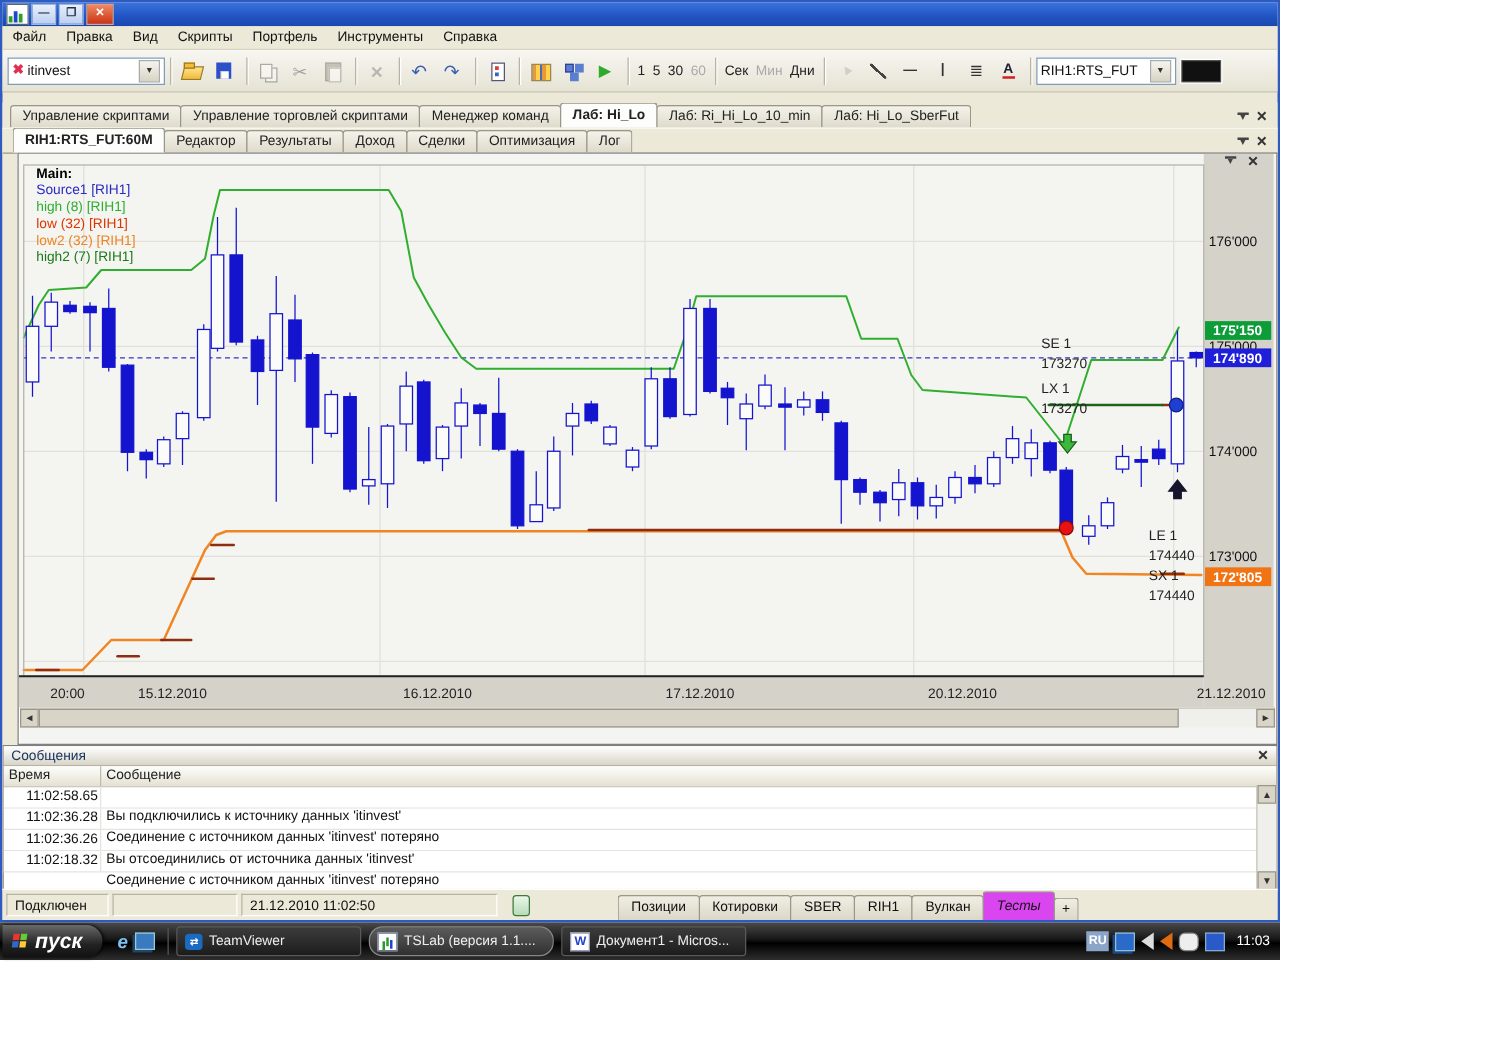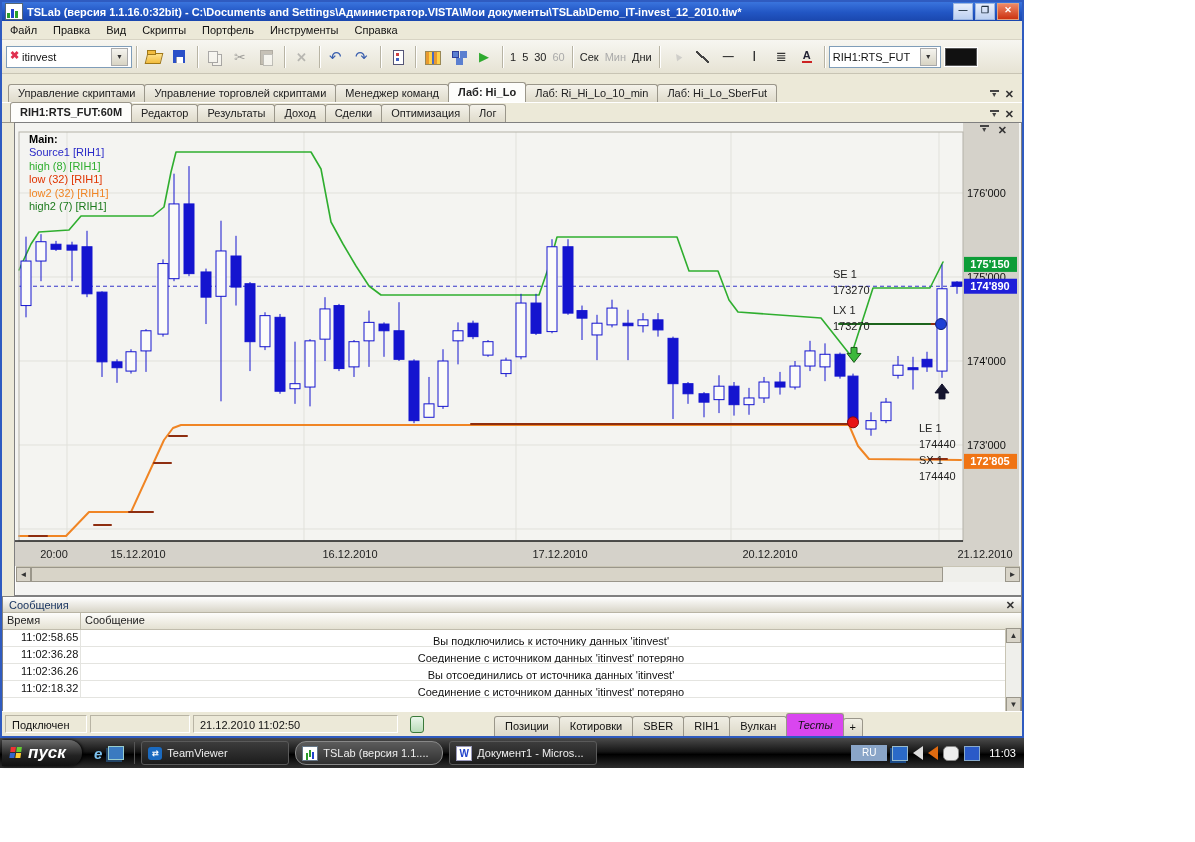--- a/index.html
+++ b/index.html
@@ -94,21 +94,21 @@
   
   .messages{position:absolute;left:0px;top:493px;right:0px;height:117px;background:#fff;border:1px solid #808080;box-sizing:border-box;}
   .msg-header{height:15px;background:linear-gradient(#ffffff,#d8d5c8);display:flex;align-items:center;padding:0 6px;
               color:#1a3560;border-bottom:1px solid #b8b4a4;}
   .msg-header .x-icon{margin-left:auto;}
   .msg-cols{height:16px;display:flex;background:linear-gradient(#fdfdfb,#e4e1d2);border-bottom:1px solid #c0bcac;color:#222;}
   .msg-cols .c1{width:78px;padding:1px 4px;border-right:1px solid #c0bcac;box-sizing:border-box;}
   .msg-cols .c2{flex:1;padding:1px 4px;}
   .msg-row{height:16px;display:flex;border-bottom:1px solid #e4e4e0;background:#fff;}
   .msg-row .c1{width:78px;padding:1px 18px;border-right:1px solid #e4e4e0;box-sizing:border-box;white-space:nowrap;}
-  .msg-row .c2{flex:1;padding:5px 4px;white-space:nowrap;overflow:hidden;text-align:center;}
+  .msg-row .c2{flex:1;padding:17px 4px;white-space:nowrap;overflow:hidden;}
   .vscroll{position:absolute;right:0;top:31px;bottom:0;width:15px;background:#efefeb;border-left:1px solid #c8c4b4;}
   .vscroll .sbtn{position:absolute;left:0;}
 
   
   .statusbar{position:absolute;left:0;bottom:0;right:0;height:24px;background:#ece9d8;border-top:1px solid #fff;
              display:flex;align-items:center;font-size:11px;}
   .st-cell{height:18px;line-height:18px;padding:0 6px;border:1px solid #b8b4a4;border-right-color:#fff;border-bottom-color:#fff;margin-left:3px;box-sizing:border-box;}
   .st-ind{width:12px;height:15px;border:1px solid #3a7a3a;border-radius:3px;background:linear-gradient(#eaf6ea,#b8dcb8);margin-left:12px;}
   .btabs{position:absolute;right:160px;bottom:0px;display:flex;align-items:flex-end;}
   .btab{height:19px;line-height:19px;padding:0 10px;border:1px solid #9a968a;border-bottom:none;border-radius:3px 3px 0 0;
@@ -132,21 +132,21 @@
   .taskbtn{height:24px;width:148px;margin-left:6px;background:linear-gradient(#3c3c3c,#1c1c1c);
            border:1px solid #5a5a5a;border-radius:3px;display:flex;align-items:center;gap:5px;padding:0 6px;
            font-size:11px;white-space:nowrap;overflow:hidden;color:#eee;box-sizing:border-box;}
   .taskbtn.active{background:linear-gradient(#5c5c5c,#303030);border-color:#888;border-radius:11px;}
   .tb-ico{width:14px;height:13px;flex:0 0 auto;display:inline-flex;align-items:center;justify-content:center;font-size:10px;font-weight:bold;}
   .tb-ico.tv{background:#1a6ac0;color:#fff;border-radius:3px;font-size:8px;}
   .tb-ico.ts{background:#fff;border:1px solid #678;}
   .tb-ico.ts i{display:block;width:2px;height:7px;background:#2a9a2a;box-shadow:3px 2px 0 #24c,-3px 3px 0 #2a9a2a;}
   .tb-ico.word{background:#fff;color:#24c;border:1px solid #99b;}
   .tray{margin-left:auto;display:flex;align-items:center;gap:5px;padding-right:8px;}
-  .lang{width:36px;height:16px;background:#8aa5c8;color:#fff;font-size:10px;font-weight:normal;text-align:center;line-height:16px;}
+  .lang{width:18px;height:16px;background:#8aa5c8;color:#fff;font-size:10px;font-weight:bold;text-align:center;line-height:16px;}
   .tray-ic{width:14px;height:13px;display:inline-block;}
   .ti-net{background:#2a6ac8;border:1px solid #9bc;box-shadow:-2px 2px 0 #1a4a88;}
   .ti-vol{width:0;height:0;border:7px solid transparent;border-right:10px solid #ddd;border-left:none;}
   .ti-vol2{width:0;height:0;border:7px solid transparent;border-right:10px solid #e06a10;border-left:none;}
   .ti-mouse{background:#eee;border-radius:5px;border:1px solid #888;}
   .ti-tv{background:#2a5ac8;border:1px solid #8ac;}
   .clock{font-size:11px;color:#fff;padding-left:4px;}
 </style>
 </head>
 <body>
@@ -155,21 +155,20 @@
   <div class="screen">
 
     <div class="window">
 
       <div class="titlebar">
         <span class="app-ico">
             <i></i>
             <i></i>
             <i></i>
           </span>
-        <span class="title">TSLab (версия 1.1.16.0:32bit) - C:\Documents and Settings\Администратор.VISTA\Мои документы\TSLab\Demo_IT-invest_12_2010.tlw*</span>
         <span class="winbtn">—</span>
         <span class="winbtn">❐</span>
         <span class="winbtn close">✕</span>
       </div>
 
       <div class="menubar" id="menubar">
           <span class="menu-item">Файл</span>
           <span class="menu-item">Правка</span>
           <span class="menu-item">Вид</span>
           <span class="menu-item">Скрипты</span>

